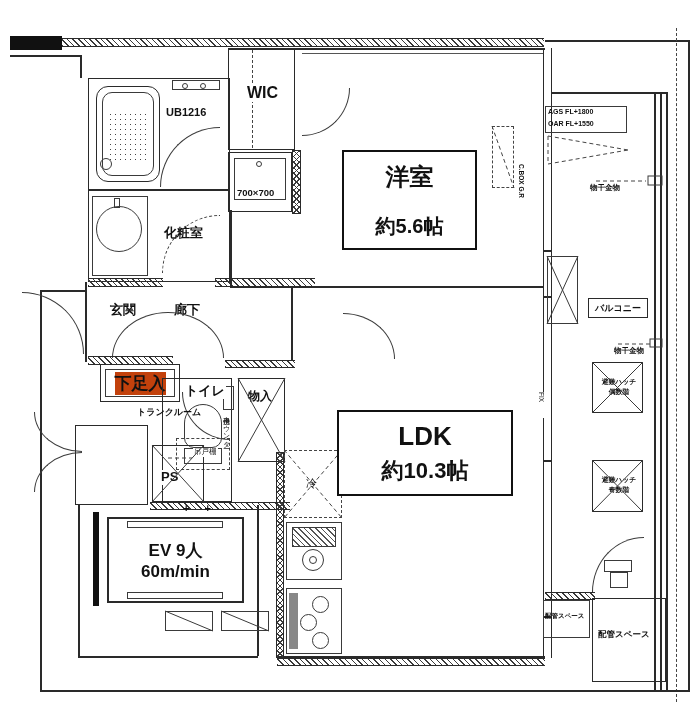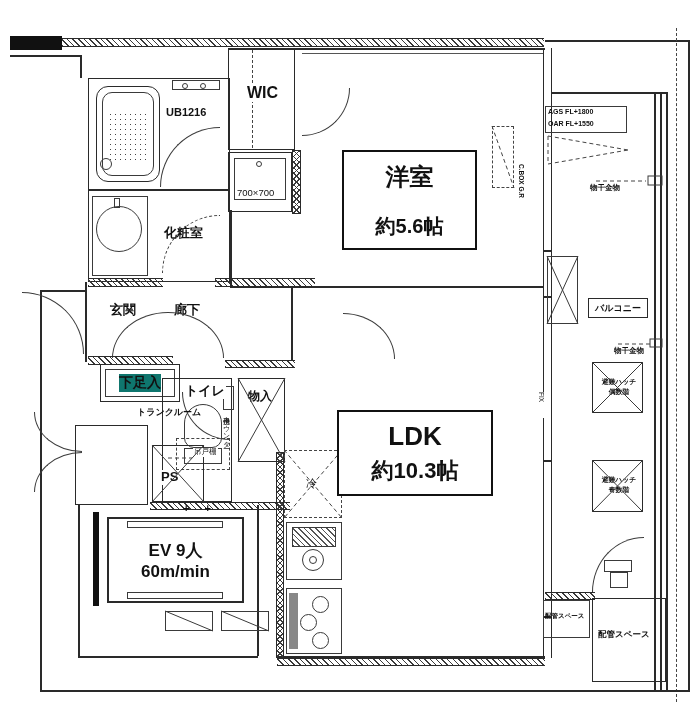--- a/index.html
+++ b/index.html
@@ -63,21 +63,21 @@
   <div class="t tb" style="left:166px;top:106px;font-size:11px">UB1216</div>
   <div class="arc arc-tl" style="left:160px;top:127px;width:60px;height:60px"></div>
 
   <div class="bx" style="left:228px;top:48px;width:67px;height:102px"></div>
   <div class="vdash" style="left:252px;top:50px;height:98px"></div>
   <div class="t tb wbg" style="left:246px;top:84px;font-size:16px">WIC</div>
 
   <div class="bx" style="left:228px;top:152px;width:64px;height:60px"></div>
   <div class="bx1" style="left:234px;top:158px;width:52px;height:42px"></div>
   <div class="circ" style="left:256px;top:161px;width:6px;height:6px"></div>
-  <div class="t wbg" style="left:236px;top:188px;font-size:9.5px;font-weight:normal">700×700</div>
+  <div class="t wbg" style="left:236px;top:188px;font-size:9.5px;font-weight:bold">700×700</div>
   <div class="xh" style="left:292px;top:150px;width:9px;height:64px"></div>
 
   <div class="bx" style="left:88px;top:190px;width:142px;height:92px"></div>
   <div class="bx1" style="left:92px;top:196px;width:56px;height:80px"></div>
   <div class="circ" style="left:96px;top:206px;width:46px;height:46px"></div>
   <div class="bx1" style="left:114px;top:198px;width:6px;height:10px"></div>
   <div class="t tb" style="left:164px;top:226px;font-size:13px">化粧室</div>
   <div class="arc arc-tl adash" style="left:162px;top:215px;width:58px;height:58px"></div>
 
   <div class="hatch" style="left:88px;top:278px;width:75px;height:9px"></div>
@@ -97,21 +97,21 @@
 
   <div class="t tb" style="left:110px;top:303px;font-size:13px">玄関</div>
   <div class="t tb" style="left:174px;top:303px;font-size:13px">廊下</div>
   <div class="arc arc-tl" style="left:112px;top:312px;width:56px;height:46px"></div>
   <div class="arc arc-tr" style="left:168px;top:312px;width:56px;height:46px"></div>
   <div class="arc arc-tr" style="left:22px;top:292px;width:62px;height:62px"></div>
   <div class="hatch" style="left:88px;top:356px;width:85px;height:9px"></div>
   <div class="bx" style="left:100px;top:364px;width:80px;height:38px"></div>
   <div class="bx1" style="left:105px;top:369px;width:70px;height:28px"></div>
   <div class="cc tb" style="left:100px;top:364px;width:80px;height:38px">
-      <span style="font-size:14px;background:#0f766e">下足入</span>
+      <span style="font-size:17px;background:#c2410c">下足入</span>
     </div>
   <div class="ln" style="left:291px;top:288px;width:2px;height:73px"></div>
   <div class="arc arc-tr" style="left:343px;top:313px;width:52px;height:46px"></div>
   <div class="hatch" style="left:225px;top:360px;width:70px;height:8px"></div>
 
   <div class="bx" style="left:162px;top:378px;width:70px;height:124px"></div>
   <div class="t tb wbg" style="left:184px;top:384px;font-size:13px;z-index:3">トイレ</div>
   <div class="arc arc-bl" style="left:182px;top:392px;width:48px;height:48px"></div>
   <div style="position:absolute;left:184px;top:404px;width:38px;height:44px;border:1.2px solid #3a3a3a;border-radius:19px 19px 10px 10px"></div>
   <div class="bx1" style="left:184px;top:448px;width:38px;height:16px"></div>
@@ -142,21 +142,21 @@
     <div class="tb" style="font-size:17px">EV 9人</div>
     <div class="tb" style="font-size:17px">60m/min</div>
   </div>
   <div class="t tb" style="left:183px;top:502px;font-size:11px;letter-spacing:6px">+ +</div>
   <div class="bx1" style="left:165px;top:611px;width:48px;height:20px"></div>
   <div class="bx1" style="left:221px;top:611px;width:48px;height:20px"></div>
 
   <div class="ln" style="left:277px;top:656px;width:268px;height:2px"></div>
   <div class="hatch" style="left:277px;top:658px;width:268px;height:8px"></div>
   <div class="xh" style="left:276px;top:452px;width:8px;height:206px"></div>
-  <div class="lbox" style="left:337px;top:410px;width:156px;height:86px">
+  <div class="lbox" style="left:337px;top:410px;width:176px;height:86px">
     <div style="font-size:26px">LDK</div>
     <div style="font-size:22px;margin-top:4px">約10.3帖</div>
   </div>
   <div class="dashb" style="left:284px;top:450px;width:58px;height:68px"></div>
   <div class="t wbg" style="left:305px;top:477px;font-size:11px;z-index:3">冷</div>
   <div class="bx1" style="left:286px;top:522px;width:56px;height:58px"></div>
   <div class="dh" style="left:292px;top:527px;width:44px;height:20px"></div>
   <div class="circ" style="left:302px;top:549px;width:22px;height:22px"></div>
   <div class="circ" style="left:309px;top:556px;width:8px;height:8px"></div>
   <div class="bx1" style="left:286px;top:588px;width:56px;height:66px"></div>

